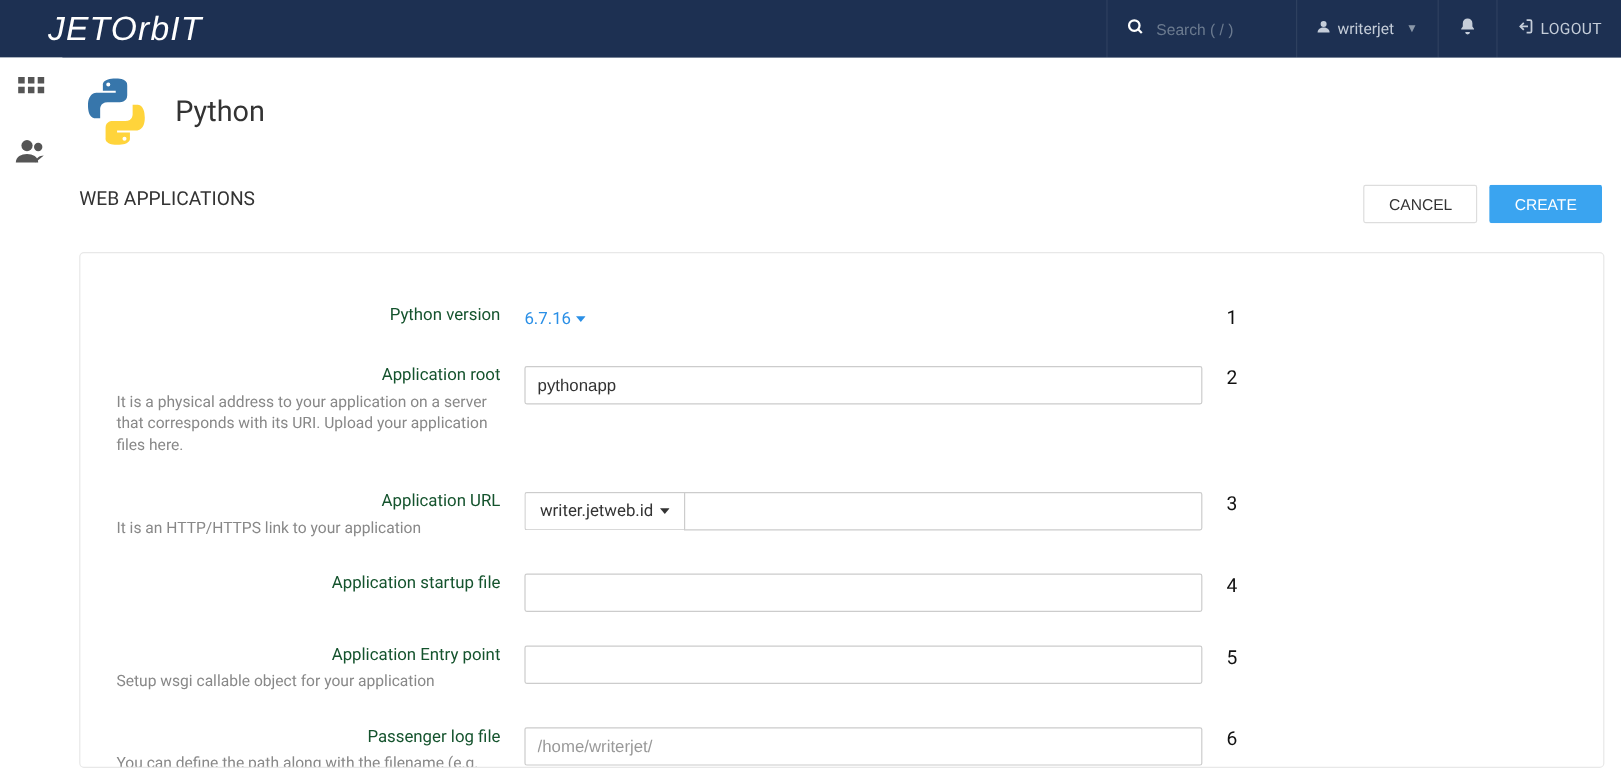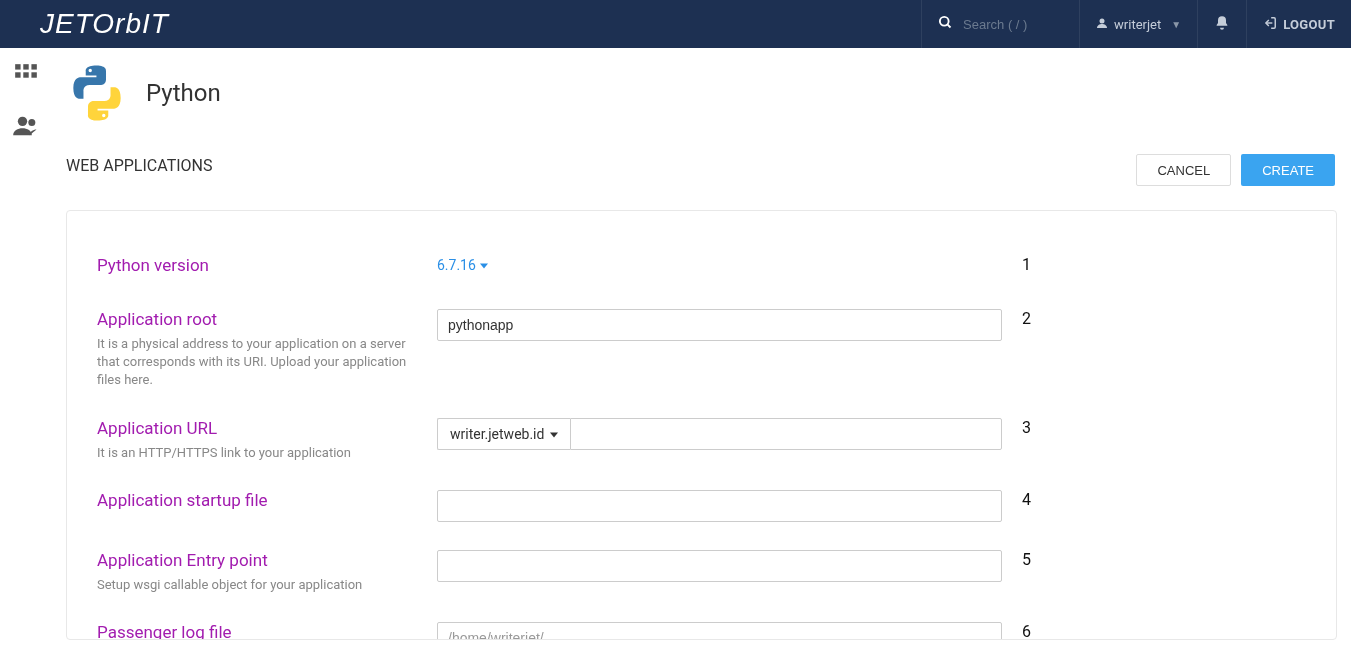--- a/index.html
+++ b/index.html
@@ -10,21 +10,21 @@
 .brand-text { font-style: italic; font-weight: 300; }
 .topbar-right { margin-left: auto; display: flex; align-items: stretch; height: 100%; }
 .topbar-item { display: flex; align-items: center; padding: 0 16px; border-left: 1px solid rgba(255,255,255,0.08); color: #c5cdd9; font-size: 13px; cursor: pointer; }
 .search-box { display: flex; align-items: center; padding: 0 16px; border-left: 1px solid rgba(255,255,255,0.08); }
 .search-box input { background: transparent; border: none; outline: none; color: #c5cdd9; font-size: 13px; width: 100px; }
 .search-box input::placeholder { color: #6b7a8f; }
 .search-icon { color: #fff; margin-right: 10px; }
 .user-icon { margin-right: 6px; }
 .chev { margin-left: 10px; font-size: 10px; color: #8a97a8; }
 .bell-icon svg { fill: #c5cdd9; }
-.logout-text { margin-left: 6px; font-weight: 700; letter-spacing: 0.3px; }
+.logout-text { margin-left: 6px; font-weight: 400; letter-spacing: 0.3px; }
 
 .layout { display: flex; height: calc(651px - 48px); }
 .leftbar { width: 52px; background: #fff; padding-top: 14px; display: flex; flex-direction: column; align-items: center; gap: 20px; }
 .leftbar-icon { color: #555; cursor: pointer; }
 
 .main { flex: 1; padding: 0; overflow: hidden; }
 .page-header { display: flex; align-items: center; padding: 14px 0 0 14px; }
 .python-logo { width: 62px; height: 62px; margin-right: 18px; }
 .page-title { font-size: 24px; font-weight: 400; color: #333; }
 
@@ -33,21 +33,21 @@
 .tab.active { border-bottom: 3px solid #2a8fe6; }
 .tab .plus-circle { margin-right: 10px; }
 .actions-right { margin-left: auto; margin-right: 16px; display: flex; gap: 10px; }
 .btn { height: 32px; padding: 0 20px; font-size: 13px; border-radius: 2px; cursor: pointer; border: 1px solid transparent; display: inline-flex; align-items: center; justify-content: center; }
 .btn-default { background: #fff; border: 1px solid #ddd; color: #333; }
 .btn-primary { background: #3aa4f0; color: #fff; }
 
 .panel { margin: 24px 14px 0 14px; border: 1px solid #e8e8e8; border-radius: 4px; padding: 44px 30px 10px 30px; position: relative; height: 430px; overflow: hidden; }
 .form-row { display: flex; margin-bottom: 28px; }
 .label-col { width: 340px; padding-right: 20px; }
-.field-label { font-size: 17px; color: #a21caf; margin-bottom: 6px; }
+.field-label { font-size: 14px; color: #14532d; margin-bottom: 6px; text-align: right; }
 .field-help { font-size: 13px; color: #888; line-height: 1.4; margin-top: 4px; }
 .input-col { width: 565px; }
 .annot { margin-left: 20px; font-size: 16px; color: #111; }
 .text-input { width: 100%; height: 32px; border: 1px solid #ccc; border-radius: 2px; padding: 0 10px; font-size: 14px; color: #333; outline: none; }
 .text-input::placeholder { color: #999; }
 .dropdown-link { color: #2a8fe6; font-size: 14px; cursor: pointer; display: inline-flex; align-items: center; }
 .dropdown-link .caret { margin-left: 4px; }
 .url-group { display: flex; }
 .domain-select { height: 32px; border: 1px solid #ccc; border-right: none; border-radius: 2px 0 0 2px; padding: 0 12px; font-size: 14px; display: flex; align-items: center; cursor: pointer; background: #fff; }
 .domain-select .caret { margin-left: 6px; }

